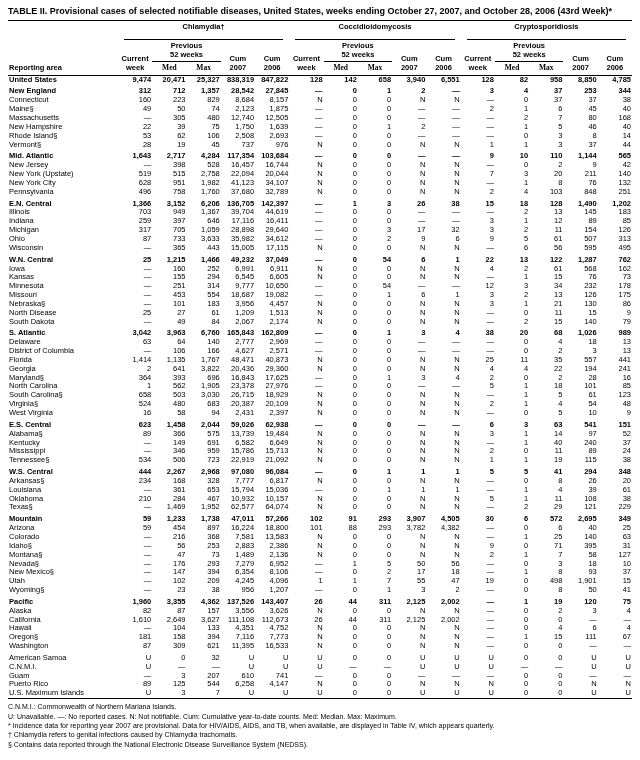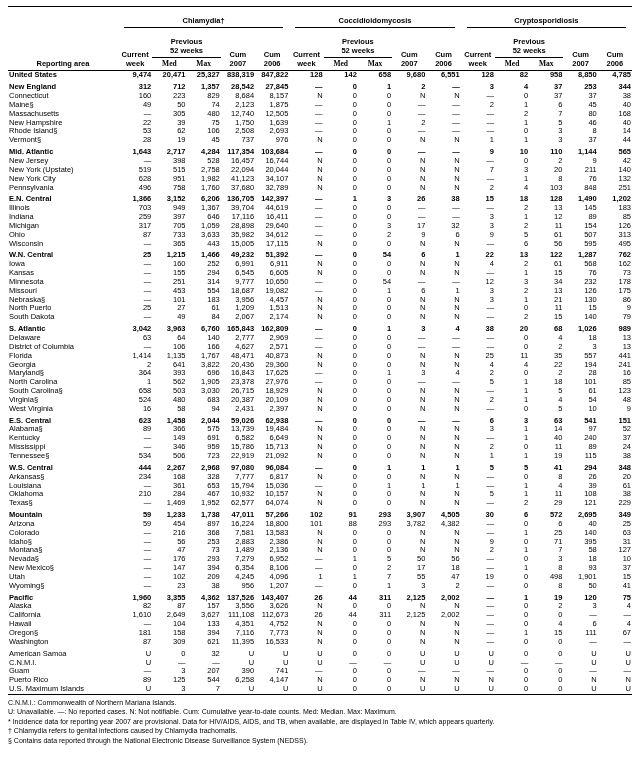--- a/index.html
+++ b/index.html
@@ -2,38 +2,39 @@
 <html><head>
 <meta charset="utf-8">
 <style>
   html,body{margin:0;padding:0;background:#ffffff;color:#000000;}
   body{font-family:"Liberation Sans",sans-serif;width:640px;box-sizing:border-box;padding:6px 8px 4px 8px;}
   .title{font-size:9px;font-weight:bold;line-height:1.25;margin:0 0 3px 0;}
   table{width:100%;border-collapse:collapse;table-layout:fixed;border-top:1.5px solid #000;border-bottom:1px solid #000;font-size:7.5px;}
   col.c-area{width:110px;}
   th,td{padding:0 1px;line-height:1.18;}
   thead th{font-weight:bold;text-align:center;vertical-align:bottom;padding-top:2px;}
-  .area-h{text-align:center;vertical-align:bottom;border-bottom:1px solid #000;padding-bottom:2px;}
-  .grpline{border-bottom:1px solid #000;padding-bottom:1px;margin:8px 5px;}
+  .area-h{text-align:left;vertical-align:bottom;border-bottom:1px solid #000;padding-bottom:2px;}
+  .grpline{border-bottom:1px solid #000;padding-bottom:7px;margin:0 5px;}
   .prevcell{border-bottom:1px solid #000;}
   .prevtext{width:42px;margin:0 auto;padding-bottom:1px;}
   .cw{border-bottom:1px solid #000;padding-bottom:2px;margin-left:6px;}
   .medmax{border-bottom:1px solid #000;padding-bottom:2px;font-family:Liberation Serif, serif;}
   tbody td{text-align:right;white-space:nowrap;overflow:hidden;vertical-align:bottom;}
   tbody td.area{text-align:left;}
   tbody td.gstart{padding-left:5px;}
   tbody tr.section td{padding-top:3px;}
   .bold{font-weight:bold;}
   .footnotes{font-size:7px;line-height:1.35;margin-top:3px;}
   .footnotes div{margin:0;}
 </style>
 </head>
 <body>
 
 <div>
+  <p class="title">TABLE II. Provisional cases of selected notifiable diseases, United States, weeks ending October 27, 2007, and October 28, 2006 (43rd Week)*</p>
 
   <table>
     <colgroup>
       <col class="c-area">
       <col>
         <col>
         <col>
         <col>
         <col>
       <col>
@@ -93,21 +94,21 @@
         <tr>
           <td class="area bold">United States</td>
           <td class="num bold">9,474</td>
           <td class="num bold">20,471</td>
           <td class="num bold">25,327</td>
           <td class="num bold">838,319</td>
           <td class="num bold">847,822</td>
           <td class="num gstart bold">128</td>
           <td class="num bold">142</td>
           <td class="num bold">658</td>
-          <td class="num bold">9,680</td>
+          <td class="num bold">3,940</td>
           <td class="num bold">6,551</td>
           <td class="num gstart bold">128</td>
           <td class="num bold">82</td>
           <td class="num bold">958</td>
           <td class="num bold">8,850</td>
           <td class="num bold">4,785</td>
         </tr>
         <tr class="section">
           <td class="area bold">New England</td>
           <td class="num bold">312</td>
@@ -431,21 +432,21 @@
           <td class="num">56</td>
           <td class="num">595</td>
           <td class="num">495</td>
         </tr>
         <tr class="section">
           <td class="area bold">W.N. Central</td>
           <td class="num bold">25</td>
           <td class="num bold">1,215</td>
           <td class="num bold">1,466</td>
           <td class="num bold">49,232</td>
-          <td class="num bold">51,392</td>
+          <td class="num bold">37,049</td>
           <td class="num gstart bold">—</td>
           <td class="num bold">0</td>
           <td class="num bold">54</td>
           <td class="num bold">6</td>
           <td class="num bold">1</td>
           <td class="num gstart bold">22</td>
           <td class="num bold">13</td>
           <td class="num bold">122</td>
           <td class="num bold">1,287</td>
           <td class="num bold">762</td>
@@ -534,21 +535,21 @@
           <td class="num">0</td>
           <td class="num">N</td>
           <td class="num">N</td>
           <td class="num gstart">3</td>
           <td class="num">1</td>
           <td class="num">21</td>
           <td class="num">130</td>
           <td class="num">86</td>
         </tr>
         <tr>
-          <td class="area">North Puerto</td>
+          <td class="area">North Disease</td>
           <td class="num">25</td>
           <td class="num">27</td>
           <td class="num">61</td>
           <td class="num">1,209</td>
           <td class="num">1,513</td>
           <td class="num gstart">N</td>
           <td class="num">0</td>
           <td class="num">0</td>
           <td class="num">N</td>
           <td class="num">N</td>
@@ -1240,21 +1241,21 @@
           <td class="num">—</td>
           <td class="num">—</td>
           <td class="num">U</td>
           <td class="num">U</td>
         </tr>
         <tr>
           <td class="area">Guam</td>
           <td class="num">—</td>
           <td class="num">3</td>
           <td class="num">207</td>
-          <td class="num">390</td>
+          <td class="num">610</td>
           <td class="num">741</td>
           <td class="num gstart">—</td>
           <td class="num">0</td>
           <td class="num">0</td>
           <td class="num">—</td>
           <td class="num">—</td>
           <td class="num gstart">—</td>
           <td class="num">0</td>
           <td class="num">0</td>
           <td class="num">—</td>

